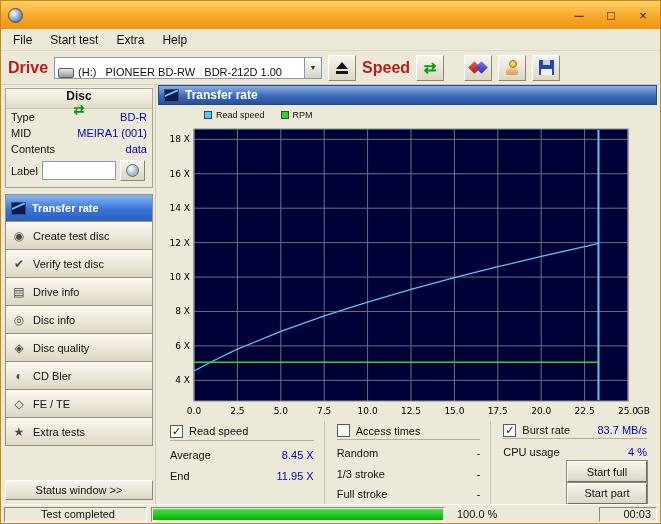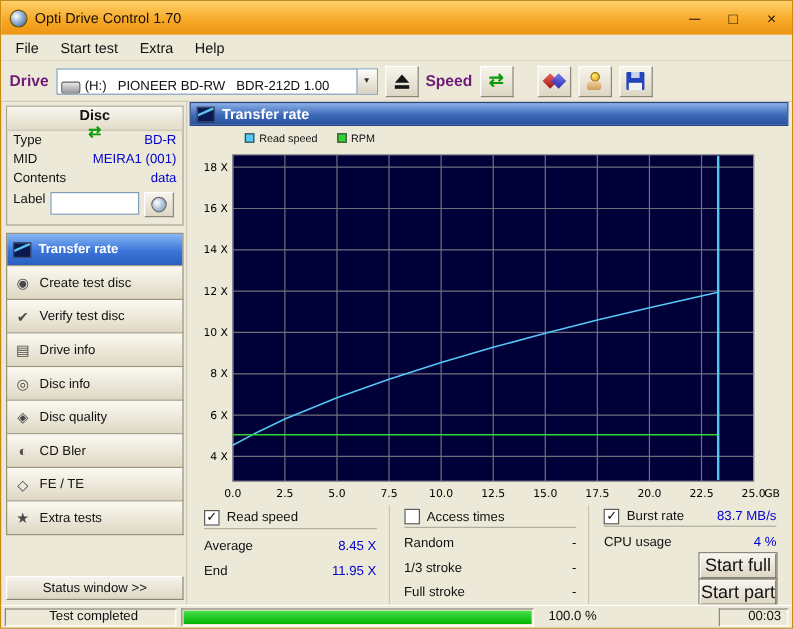--- a/index.html
+++ b/index.html
@@ -18,21 +18,21 @@
   .win-btns{margin-left:auto;display:flex;gap:12px;align-items:center;}
   .wbtn{width:20px;height:18px;display:flex;align-items:center;justify-content:center;
     font-size:13px;color:#201505;}
   
   .menubar{height:22px;flex:0 0 22px;display:flex;align-items:center;background:#ece9d8;
     border-bottom:1px solid #dcd7c6;padding-left:3px;}
   .menu-item{padding:2px 9px;font-size:12px;color:#111;}
   
   .toolbar{height:34px;flex:0 0 34px;display:flex;align-items:center;gap:6px;padding:0 7px;
     background:#ece9d8;border-bottom:1px solid #cfcaba;}
-  .tb-label{font-size:13px;font-weight:bold;color:#701a75;}
+  .tb-label{font-size:16px;font-weight:bold;color:#b91c1c;}
   .combo{height:22px;border:1px solid #7f9db9;background:#fff;display:flex;align-items:flex-end;font-size:11px;}
   .drive-combo{width:268px;}
   .speed-combo{width:72px;margin-left:2px;}
   .combo-text{flex:1;padding:0 4px;white-space:pre;overflow:hidden;color:#111;}
   .combo-arrow{width:17px;align-self:stretch;display:flex;align-items:center;justify-content:center;
     font-size:7px;color:#333;background:linear-gradient(180deg,#fdfdfb,#d8d2c0);border-left:1px solid #7f9db9;}
   .drive-ico{width:16px;height:10px;margin-left:3px;border:1px solid #606060;border-radius:2px;
     background:linear-gradient(180deg,#e8e8e8,#9a9a9a);}
   .tb-btn{width:28px;height:26px;display:flex;align-items:center;justify-content:center;
     background:linear-gradient(180deg,#f7f4ec,#ddd6c4);
@@ -61,21 +61,21 @@
   .leftcol{flex:0 0 155px;display:flex;flex-direction:column;padding:3px 2px 4px 4px;
     border-right:1px solid #cfcaba;}
   .disc-box{border:1px solid #a8a494;background:#ece9d8;}
   .disc-head{height:20px;display:flex;align-items:center;justify-content:space-between;padding:0 5px;
     border-bottom:1px solid #c8c3b2;background:linear-gradient(180deg,#f8f6ee,#e2dcc9);
     font-size:12px;font-weight:bold;color:#111;flex-direction:column;}
   .disc-head .glyph-green{font-size:13px;}
   .disc-row{display:flex;justify-content:space-between;padding:1px 5px;font-size:11px;height:16px;align-items:center;}
   .dl{color:#111;}
   .dv{color:#0000cd;}
-  .label-row{display:flex;align-items:flex-start;gap:4px;padding:3px 4px 6px 5px;}
+  .label-row{display:flex;align-items:center;gap:4px;padding:3px 4px 6px 5px;}
   .label-row .dl{font-size:11px;}
   .label-input{width:74px;height:19px;border:1px solid #7f9db9;font-size:11px;padding:0 3px;background:#fff;}
   .mini-btn{width:25px;height:21px;display:flex;align-items:center;justify-content:center;
     background:linear-gradient(180deg,#f7f4ec,#ddd6c4);
     border:1px solid;border-color:#ffffff #8a8678 #8a8678 #ffffff;}
   .cd{width:13px;height:13px;border-radius:50%;border:1px solid #6a6a6a;
     background:radial-gradient(circle at 35% 35%,#ffffff,#b8cadc 45%,#7890b0);}
   .nav{margin-top:6px;display:flex;flex-direction:column;}
   .nav-btn{height:28px;display:flex;align-items:center;gap:6px;padding:0 5px;font-size:11px;color:#111;
     background:linear-gradient(180deg,#fbf9f2,#ded7c3);
@@ -109,21 +109,21 @@
   .ctl-head{display:flex;align-items:center;gap:6px;height:19px;border-bottom:1px solid #b2ae9e;margin-bottom:3px;}
   .cb{width:13px;height:13px;background:#fff;border:1px solid #5a5a5a;display:flex;align-items:center;
     justify-content:center;font-size:11px;line-height:1;color:#111;flex:0 0 13px;}
   .cb-label{color:#111;}
   .stat-row{display:flex;align-items:center;height:21px;}
   .sl{flex:0 0 78px;color:#111;}
   .sv{color:#0000cd;margin-left:auto;text-align:right;}
   .svd{color:#111;margin-left:auto;text-align:right;}
   .ml-auto{margin-left:auto;}
   .btn-row{display:flex;justify-content:flex-end;align-items:center;height:24px;}
-  .push{width:64px;height:21px;font-size:15px;color:#111;
+  .push{width:80px;height:21px;font-size:11px;color:#111;
     background:linear-gradient(180deg,#f8f5ee,#ddd6c4);
     border:1px solid;border-color:#ffffff #706c5e #706c5e #ffffff;outline:1px solid #8a8678;}
   
   .statusbar{height:19px;flex:0 0 19px;display:flex;align-items:center;gap:4px;padding:1px 3px;
     background:#ece9d8;border-top:1px solid #ffffff;}
   .sb-cell{height:15px;border:1px solid;border-color:#8c887a #ffffff #ffffff #8c887a;
     display:flex;align-items:center;font-size:11px;color:#111;padding:0 5px;}
   .msg{width:143px;padding-left:36px;}
   .progress{width:294px;padding:1px;}
   .fill{height:100%;width:100%;background:linear-gradient(180deg,#49e049,#00b400);}
@@ -131,21 +131,20 @@
   .sb-spacer{flex:1;}
   .time{width:58px;justify-content:flex-end;}
 </style>
 </head>
 <body>
 
 <div class="window">
 
   <div class="titlebar">
     <span class="app-ico"></span>
-    <span class="title">Opti Drive Control 1.70</span>
     <span class="win-btns">
       <span class="wbtn">─</span>
       <span class="wbtn">□</span>
       <span class="wbtn">×</span>
     </span>
   </div>
 
   <div class="menubar">
     <span class="menu-item">File</span>
     <span class="menu-item">Start test</span>

